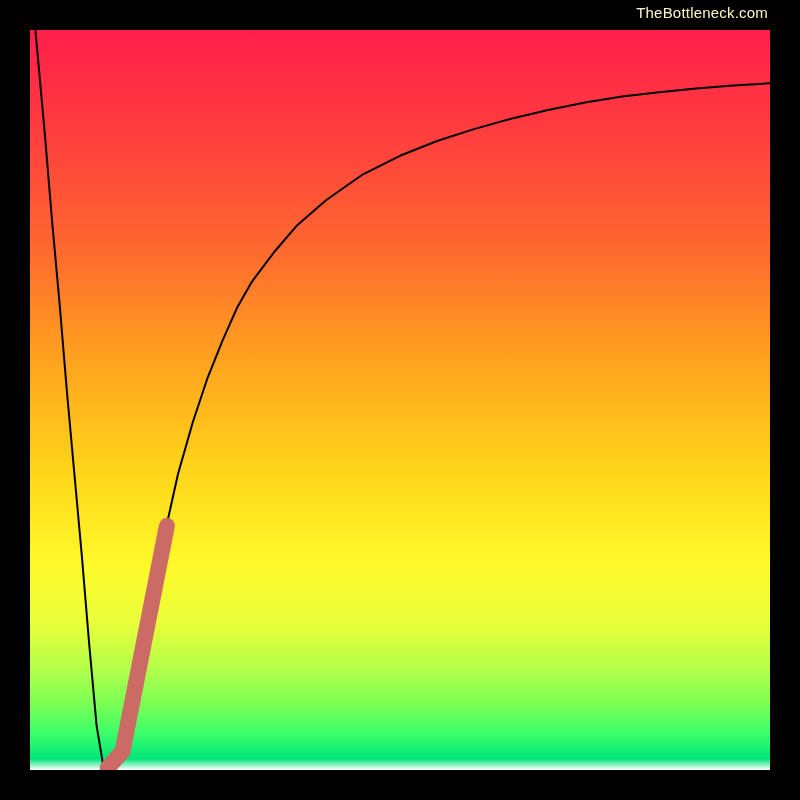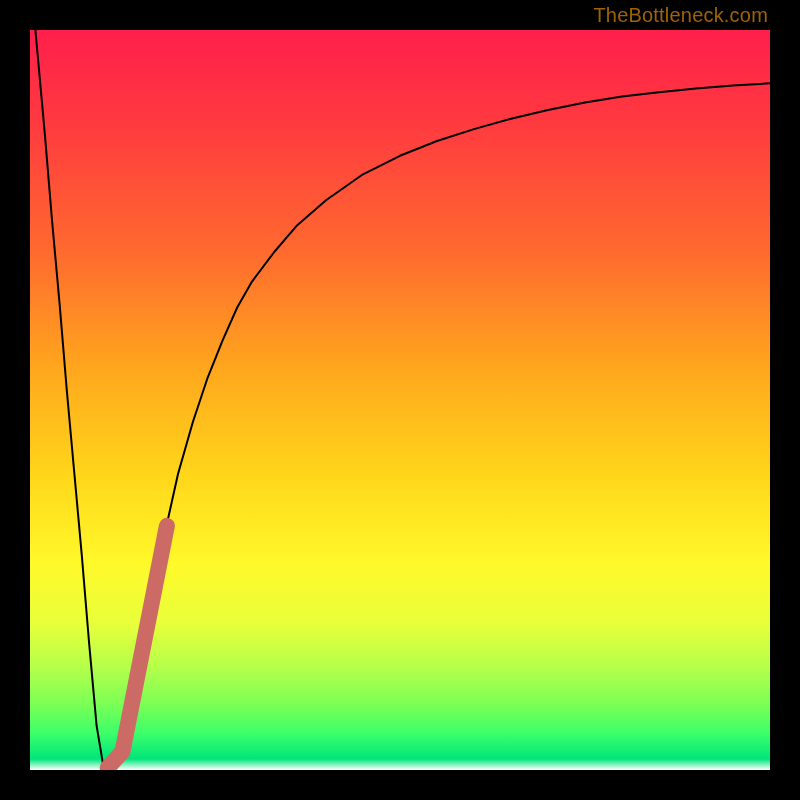--- a/index.html
+++ b/index.html
@@ -26,22 +26,22 @@
     overflow: hidden;
   }
   .gradient-bg {
     position: absolute;
     inset: 0;
   }
   .watermark {
     position: absolute;
     top: 4px;
     right: 32px;
-    color: #a16207;
-    font-size: 20px;
+    color: #fef9c3;
+    font-size: 15px;
     font-weight: 500;
     letter-spacing: 0.2px;
   }
   svg.curves {
     position: absolute;
     inset: 0;
   }
 </style>
 </head>
 <body>

